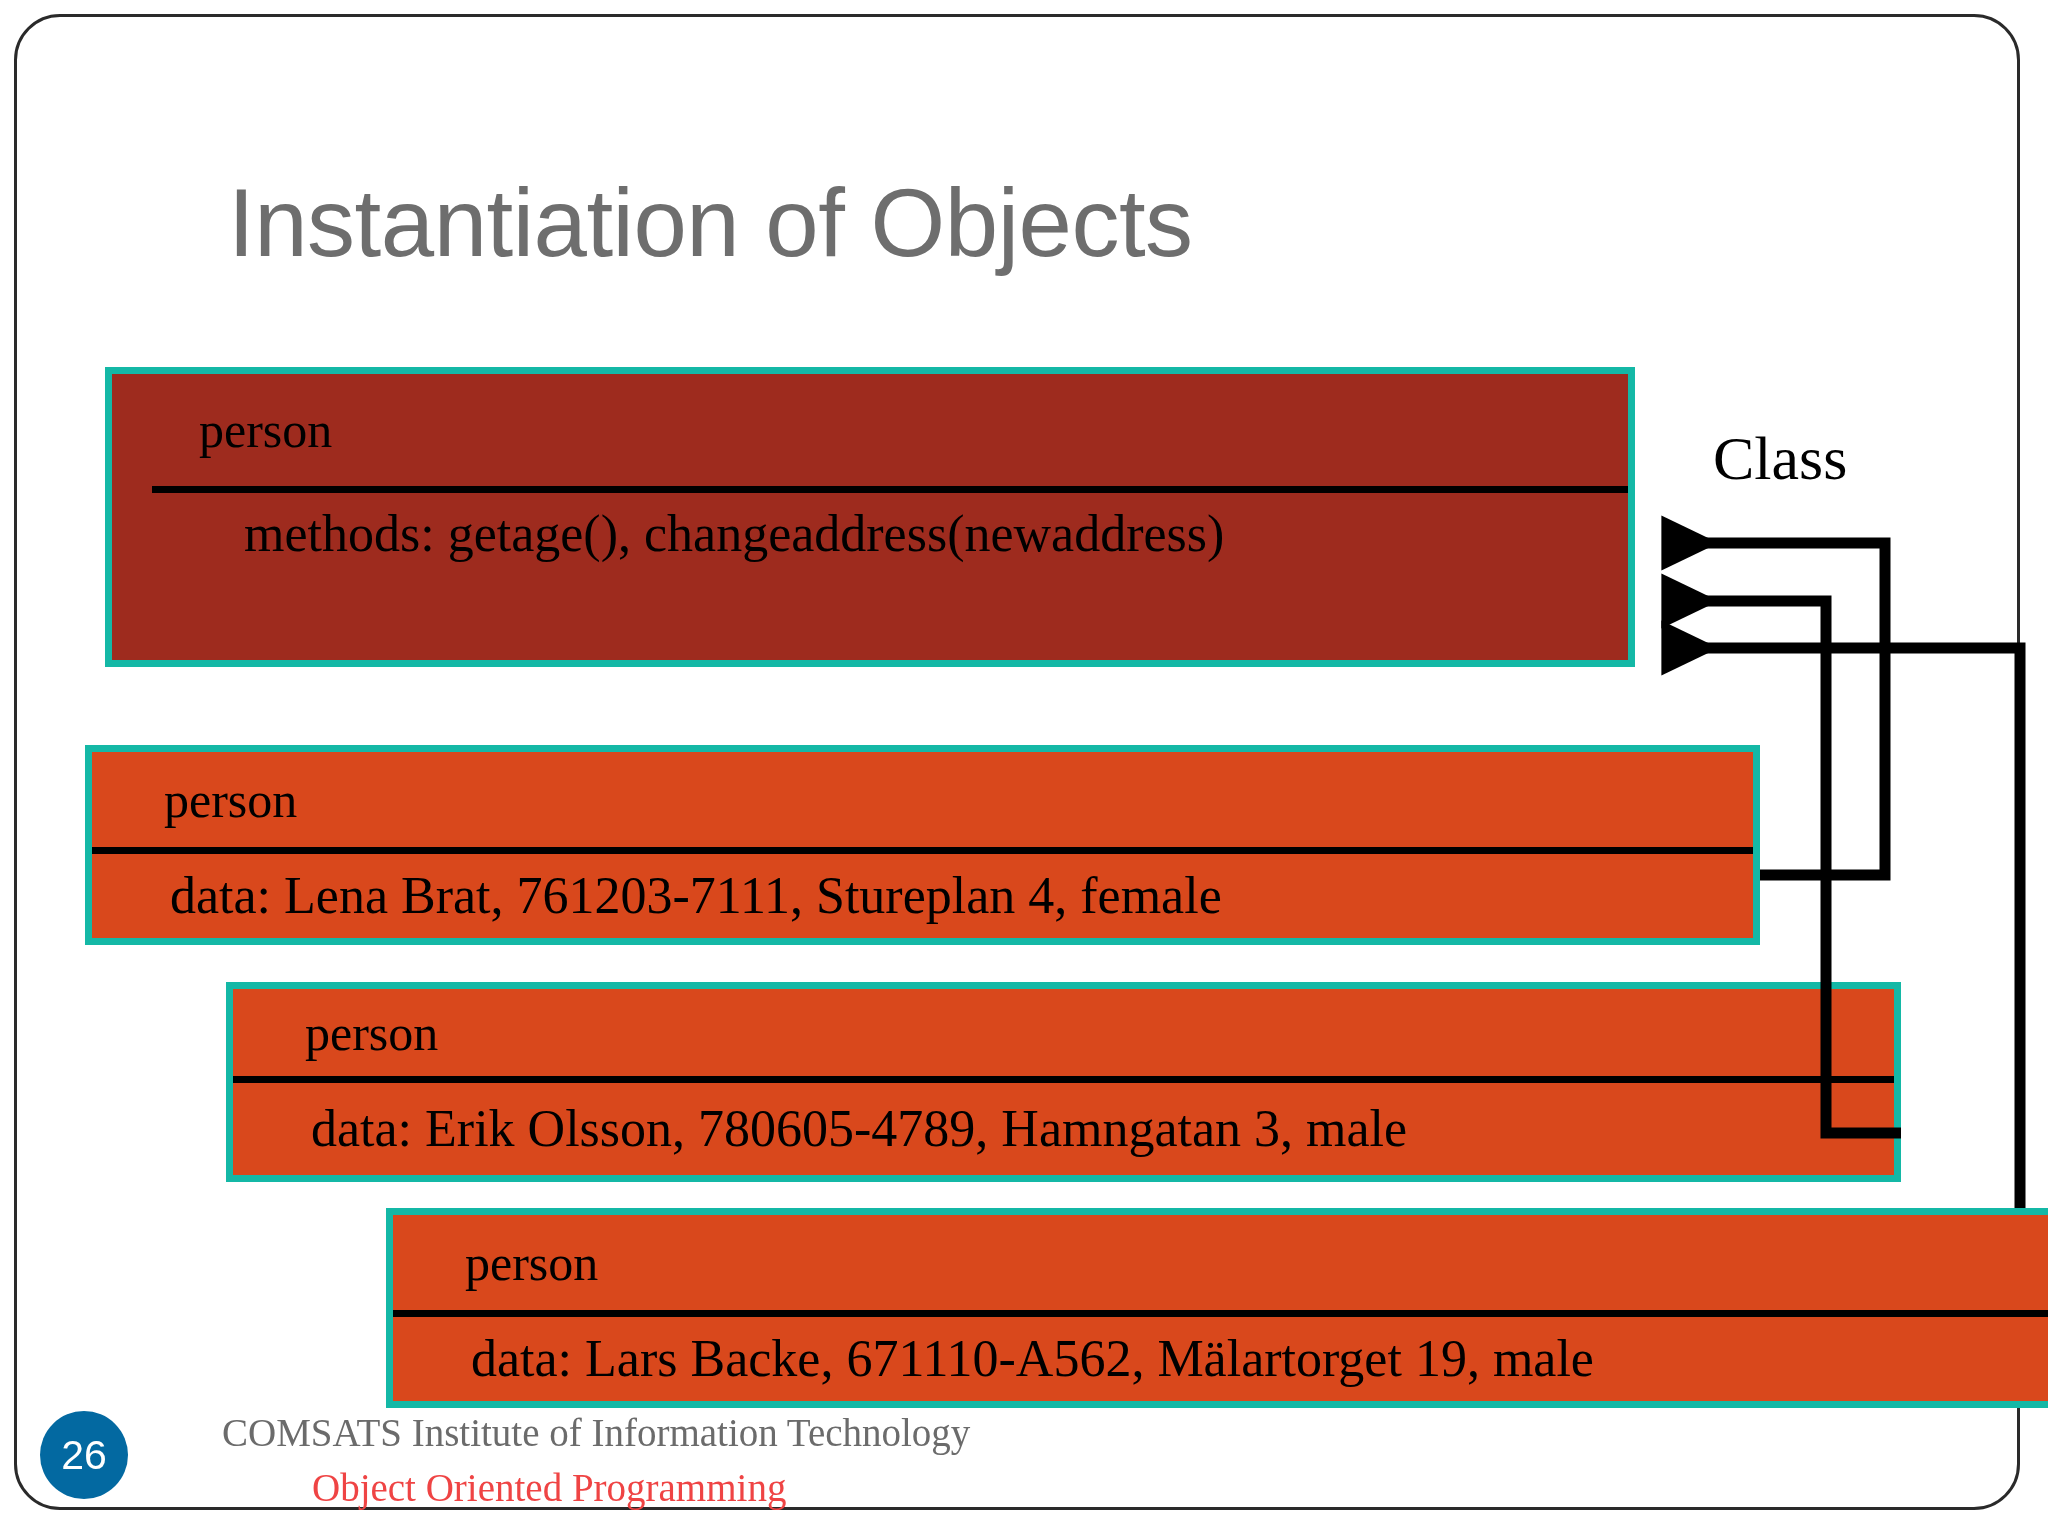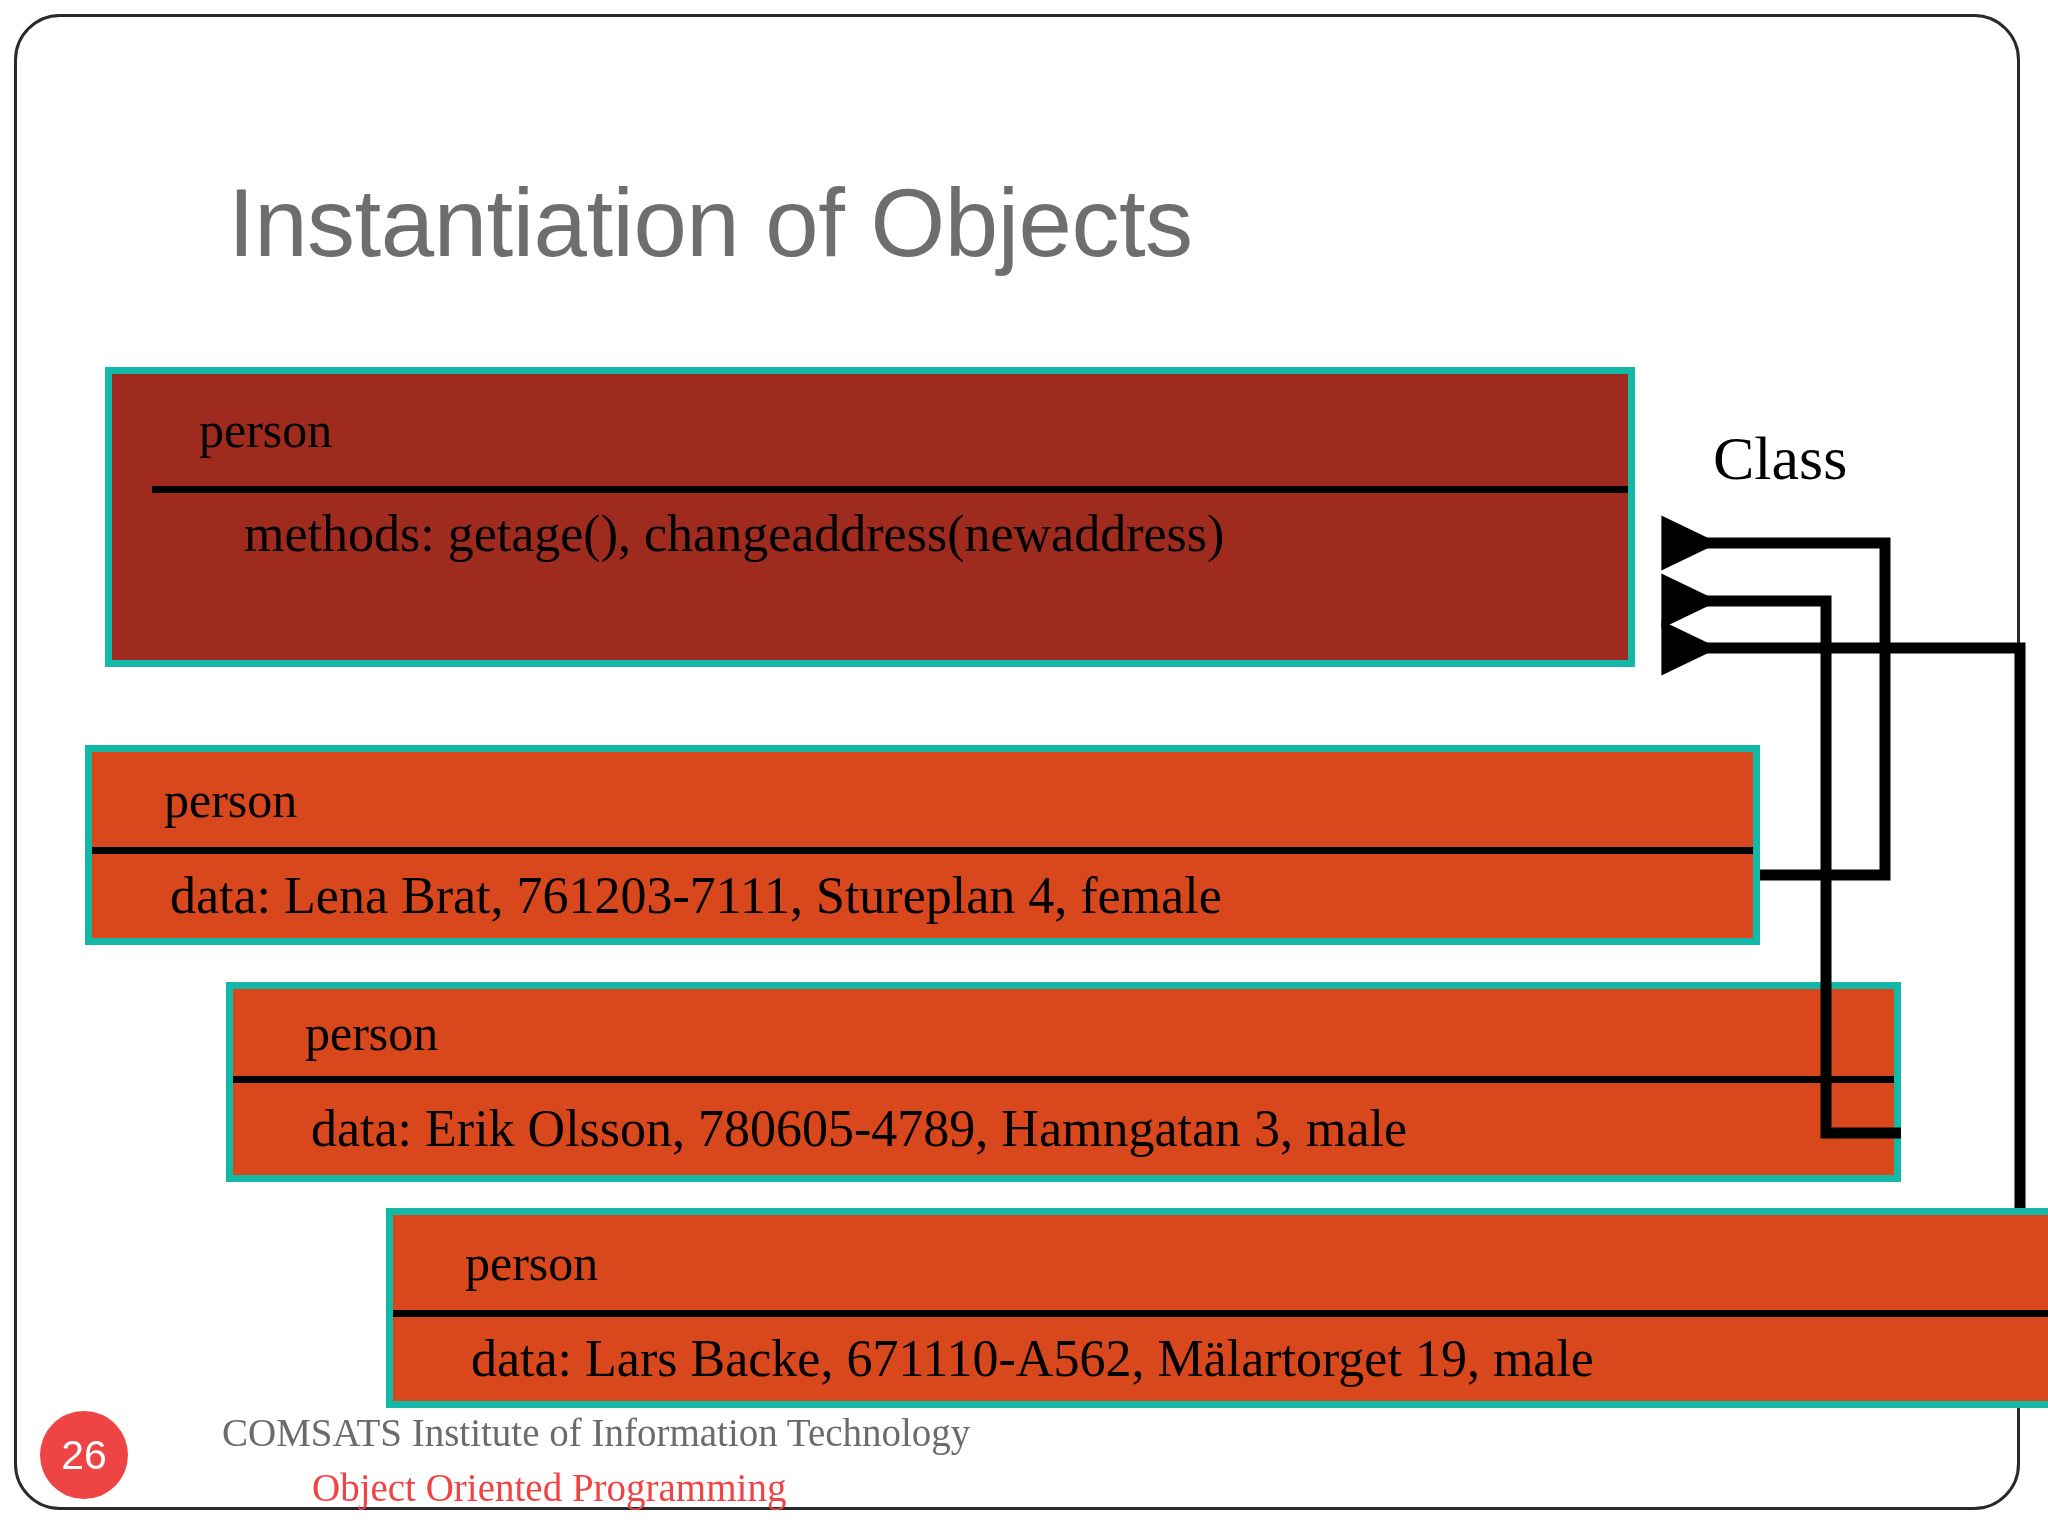--- a/index.html
+++ b/index.html
@@ -142,21 +142,21 @@
   }
 
   
   #page-badge {
     position: absolute;
     left: 40px;
     top: 1411px;
     width: 88px;
     height: 88px;
     border-radius: 50%;
-    background: #ef4444;
+    background: #0369a1;
     color: #ffffff;
     font-family: "Liberation Sans", sans-serif;
     font-size: 41px;
     display: flex;
     align-items: center;
     justify-content: center;
   }
   #footer-line-1 {
     position: absolute;
     left: 222px;

